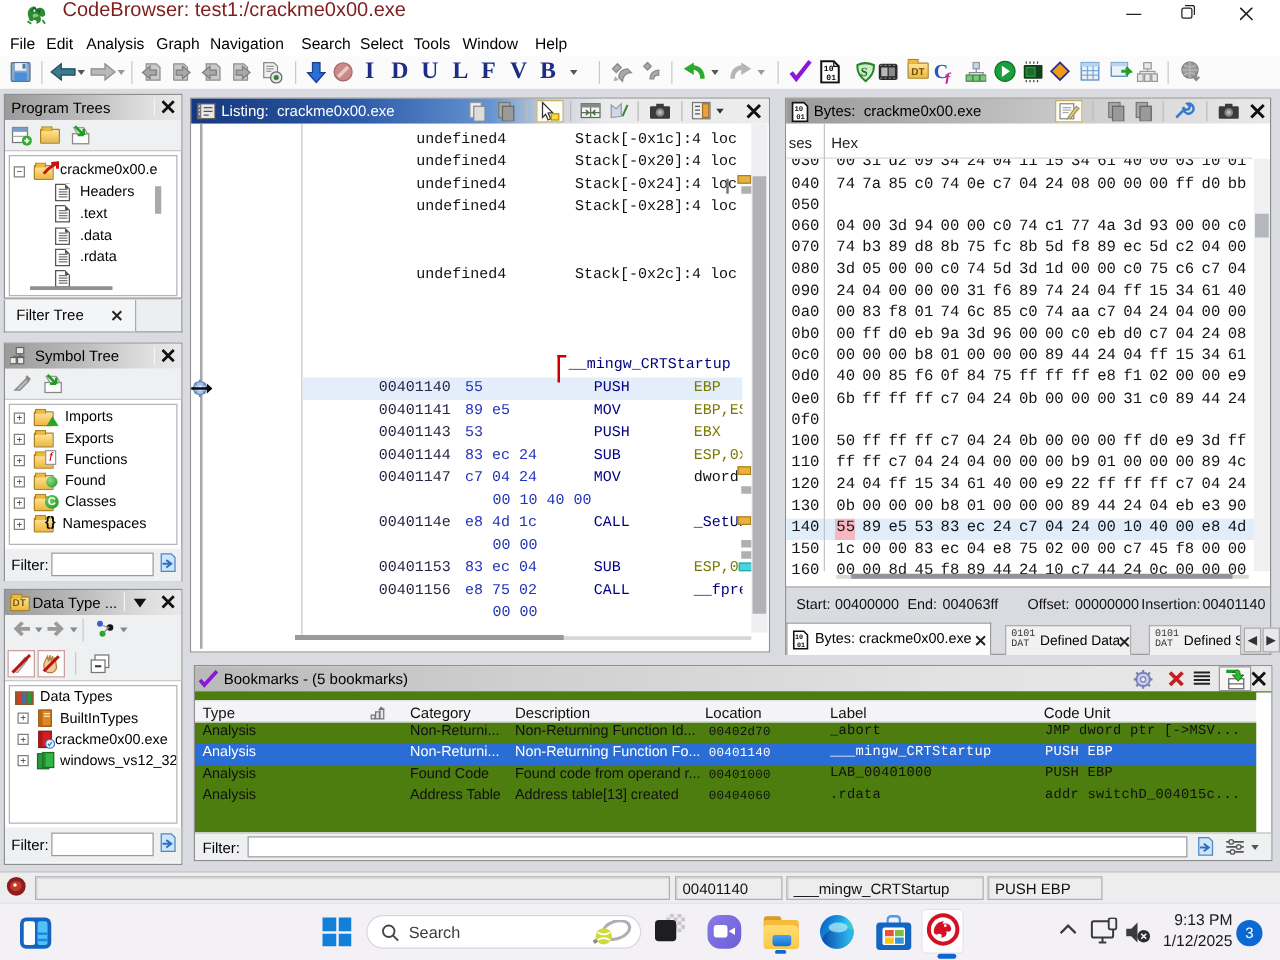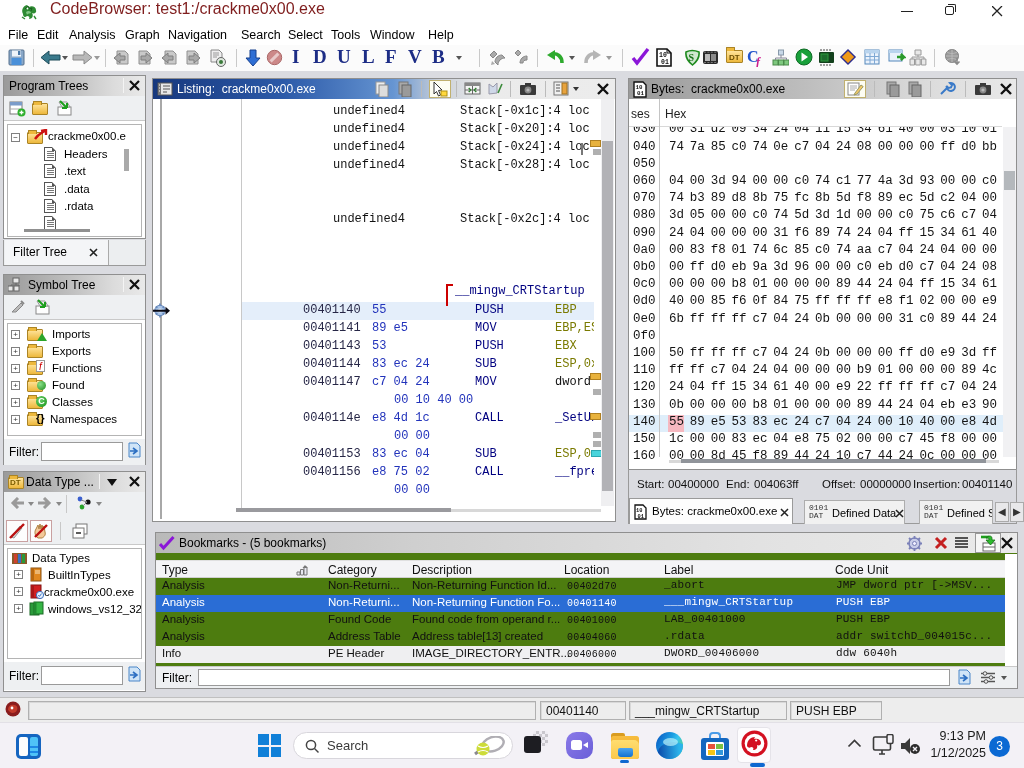--- a/index.html
+++ b/index.html
@@ -789,28 +789,20 @@
         <span class="a bmono" style="left:680px">PUSH EBP</span>
       </div>
     <div class="bkr" style="top:76px">
         <span class="a" style="left:6px">Analysis</span>
         <span class="a" style="left:172px">Address Table</span>
         <span class="a" style="left:256px">Address table[13] created</span>
         <span class="a bloc" style="left:411px">00404060</span>
         <span class="a bmono" style="left:508px">.rdata</span>
         <span class="a bmono" style="left:680px">addr switchD_004015c...</span>
       </div>
-    <div class="bkr" style="top:93px;background:#efeff1">
-        <span class="a" style="left:6px">Info</span>
-        <span class="a" style="left:172px">PE Header</span>
-        <span class="a" style="left:256px">IMAGE_DIRECTORY_ENTR...</span>
-        <span class="a bloc" style="left:411px">00406000</span>
-        <span class="a bmono" style="left:508px">DWORD_00406000</span>
-        <span class="a bmono" style="left:680px">ddw 6040h</span>
-      </div>
   </div>
   <div class="a" style="left:849px;top:21px;width:12px;height:112px;background:#fff"></div>
   <div class="filter-row" style="top:133px;height:22px;border-top:1px solid #c9c9c9">
     <span style="padding-left:6px">Filter:</span>
     <div class="finput a" style="left:42px;top:2px;width:752px;height:17px"></div>
     <svg class="a" style="left:800px;top:2px" width="16" height="17" viewBox="0 0 16 17">
         <path d="M3 1 h8 l3 3 v11 h-11 z" fill="#cfe4f7" stroke="#4a86c8"></path>
         <path d="M4 9 h6 M7 6 l4 3 -4 3" stroke="#2d6fc2" stroke-width="1.6" fill="none"></path>
       </svg>
     <svg class="a" style="left:824px;top:4px" width="16" height="13" viewBox="0 0 16 13">

